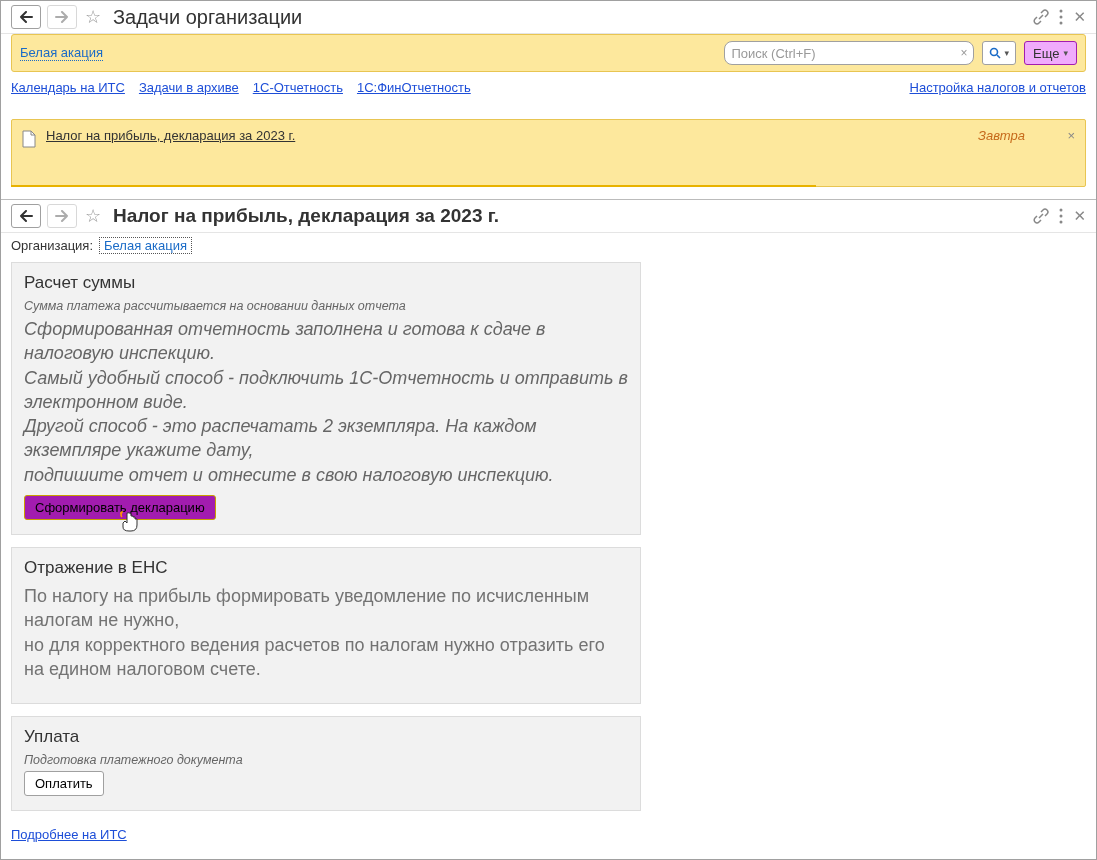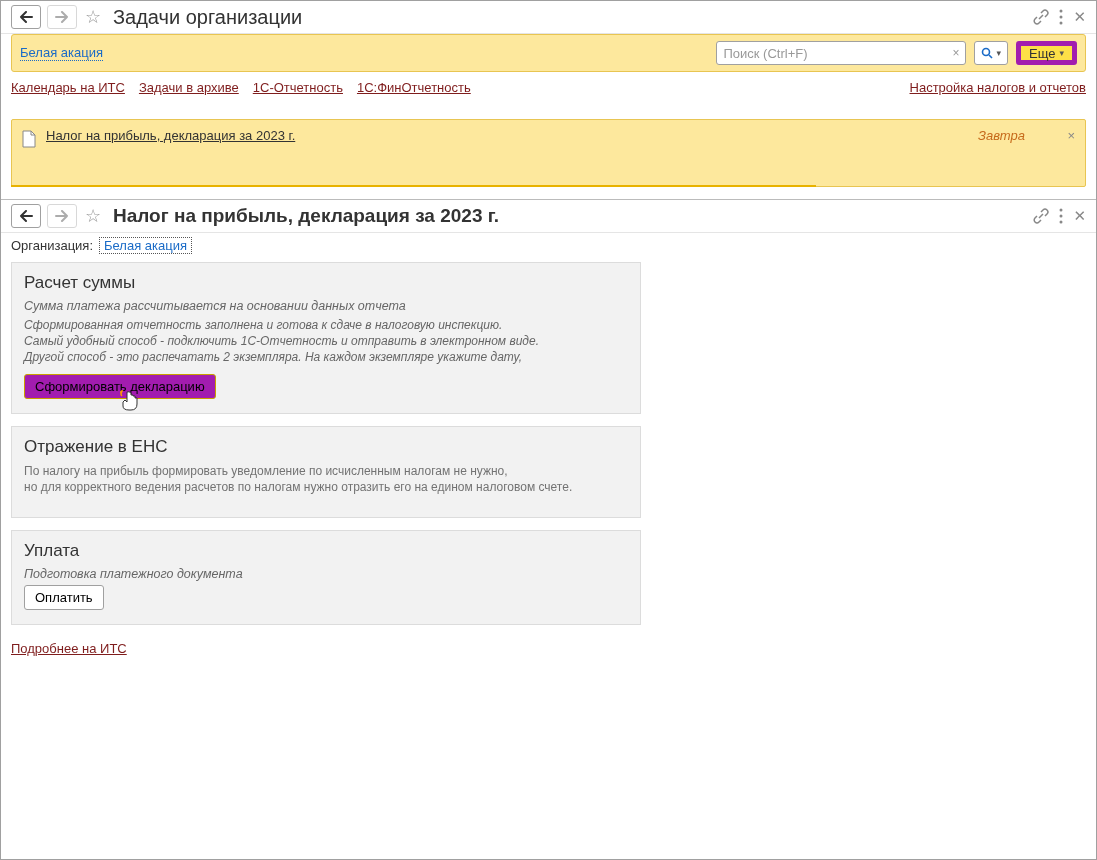--- a/index.html
+++ b/index.html
@@ -79,21 +79,21 @@
     gap: 8px;
     border-radius: 3px;
   }
   .org-banner .spacer { flex: 1; }
   .search-wrap {
     position: relative;
     display: flex;
     align-items: center;
     background: #fff;
     border: 1px solid #a0a0a0;
-    border-radius: 3px;
+    border-radius: 8px;
     height: 24px;
     width: 250px;
   }
   .search-wrap input {
     border: none;
     outline: none;
     width: 100%;
     padding: 3px 20px 3px 6px;
     font-size: 13px;
     background: transparent;
@@ -117,36 +117,36 @@
     align-items: center;
     justify-content: center;
     cursor: pointer;
     gap: 3px;
     font-size: 12px;
     color: #1a6bc7;
   }
   .more-btn {
     height: 24px;
     padding: 0 8px;
-    border: 5px solid #a21caf;
-    background: #fde047;
+    border: 1px solid #a21caf;
+    background: #f0abfc;
     border-radius: 3px;
     display: flex;
     align-items: center;
     gap: 4px;
     cursor: pointer;
     font-size: 13px;
   }
   .caret-down {
     font-size: 9px;
     color: #555;
   }
 
   .link {
-    color: #7f1d1d;
+    color: #1d4ed8;
     text-decoration: underline;
     cursor: pointer;
   }
   .link-dotted {
     color: #1a6bc7;
     cursor: pointer;
     border-bottom: 1px dotted #1a6bc7;
   }
 
   .links-row {
@@ -241,21 +241,21 @@
     margin-bottom: 12px;
     padding: 10px 12px 14px 12px;
   }
   .section h3 {
     margin: 0 0 6px 0;
     font-size: 17px;
     font-weight: 400;
     color: #333;
   }
   .sec-note { font-style: italic; color: #666; font-size: 12.5px; margin-bottom: 4px; }
-  .sec-para { font-style: italic; color: #666; font-size: 12px; line-height: 1.35; margin-bottom: 8px; }
+  .sec-para { font-style: italic; color: #666; font-size: 18px; line-height: 1.35; margin-bottom: 8px; }
   .sec-para.normal { font-style: normal; color: #737373; }
   .btn {
     border: 1px solid #a0a0a0;
     background: #fff;
     padding: 4px 10px;
     border-radius: 3px;
     cursor: pointer;
     font-size: 13px;
     display: inline-flex;
     align-items: center;
@@ -389,20 +389,21 @@
   <div class="detail-body">
     <div class="left-col">
 
       <div class="section">
         <h3>Расчет суммы</h3>
         <div class="sec-note">Сумма платежа рассчитывается на основании данных отчета</div>
         <div class="sec-para">
           <div>Сформированная отчетность заполнена и готова к сдаче в налоговую инспекцию.</div>
           <div>Самый удобный способ - подключить 1С-Отчетность и отправить в электронном виде.</div>
           <div>Другой способ - это распечатать 2 экземпляра. На каждом экземпляре укажите дату,</div>
+          <div>подпишите отчет и отнесите в свою налоговую инспекцию.</div>
         </div>
         <div style="position:relative;display:inline-block;">
           <button class="btn btn-yellow">Сформировать декларацию</button>
           <span class="cursor-overlay">
             <svg width="22" height="24" viewBox="0 0 22 24">
                 <path d="M8 2 V12 L6 10 L4 12 V16 Q4 20 10 20 H12 Q18 20 18 14 V8 L16 8 V6 L14 6 V5 L12 5 V3 Q10 1 8 2 Z" fill="#fff" stroke="#333" stroke-width="1"></path>
                 <path d="M3 6 Q1 4 3 2 M3 2 L1 2 M3 2 L3 0" stroke="#f90" stroke-width="1.5" fill="none"></path>
               </svg>
           </span>
         </div>

